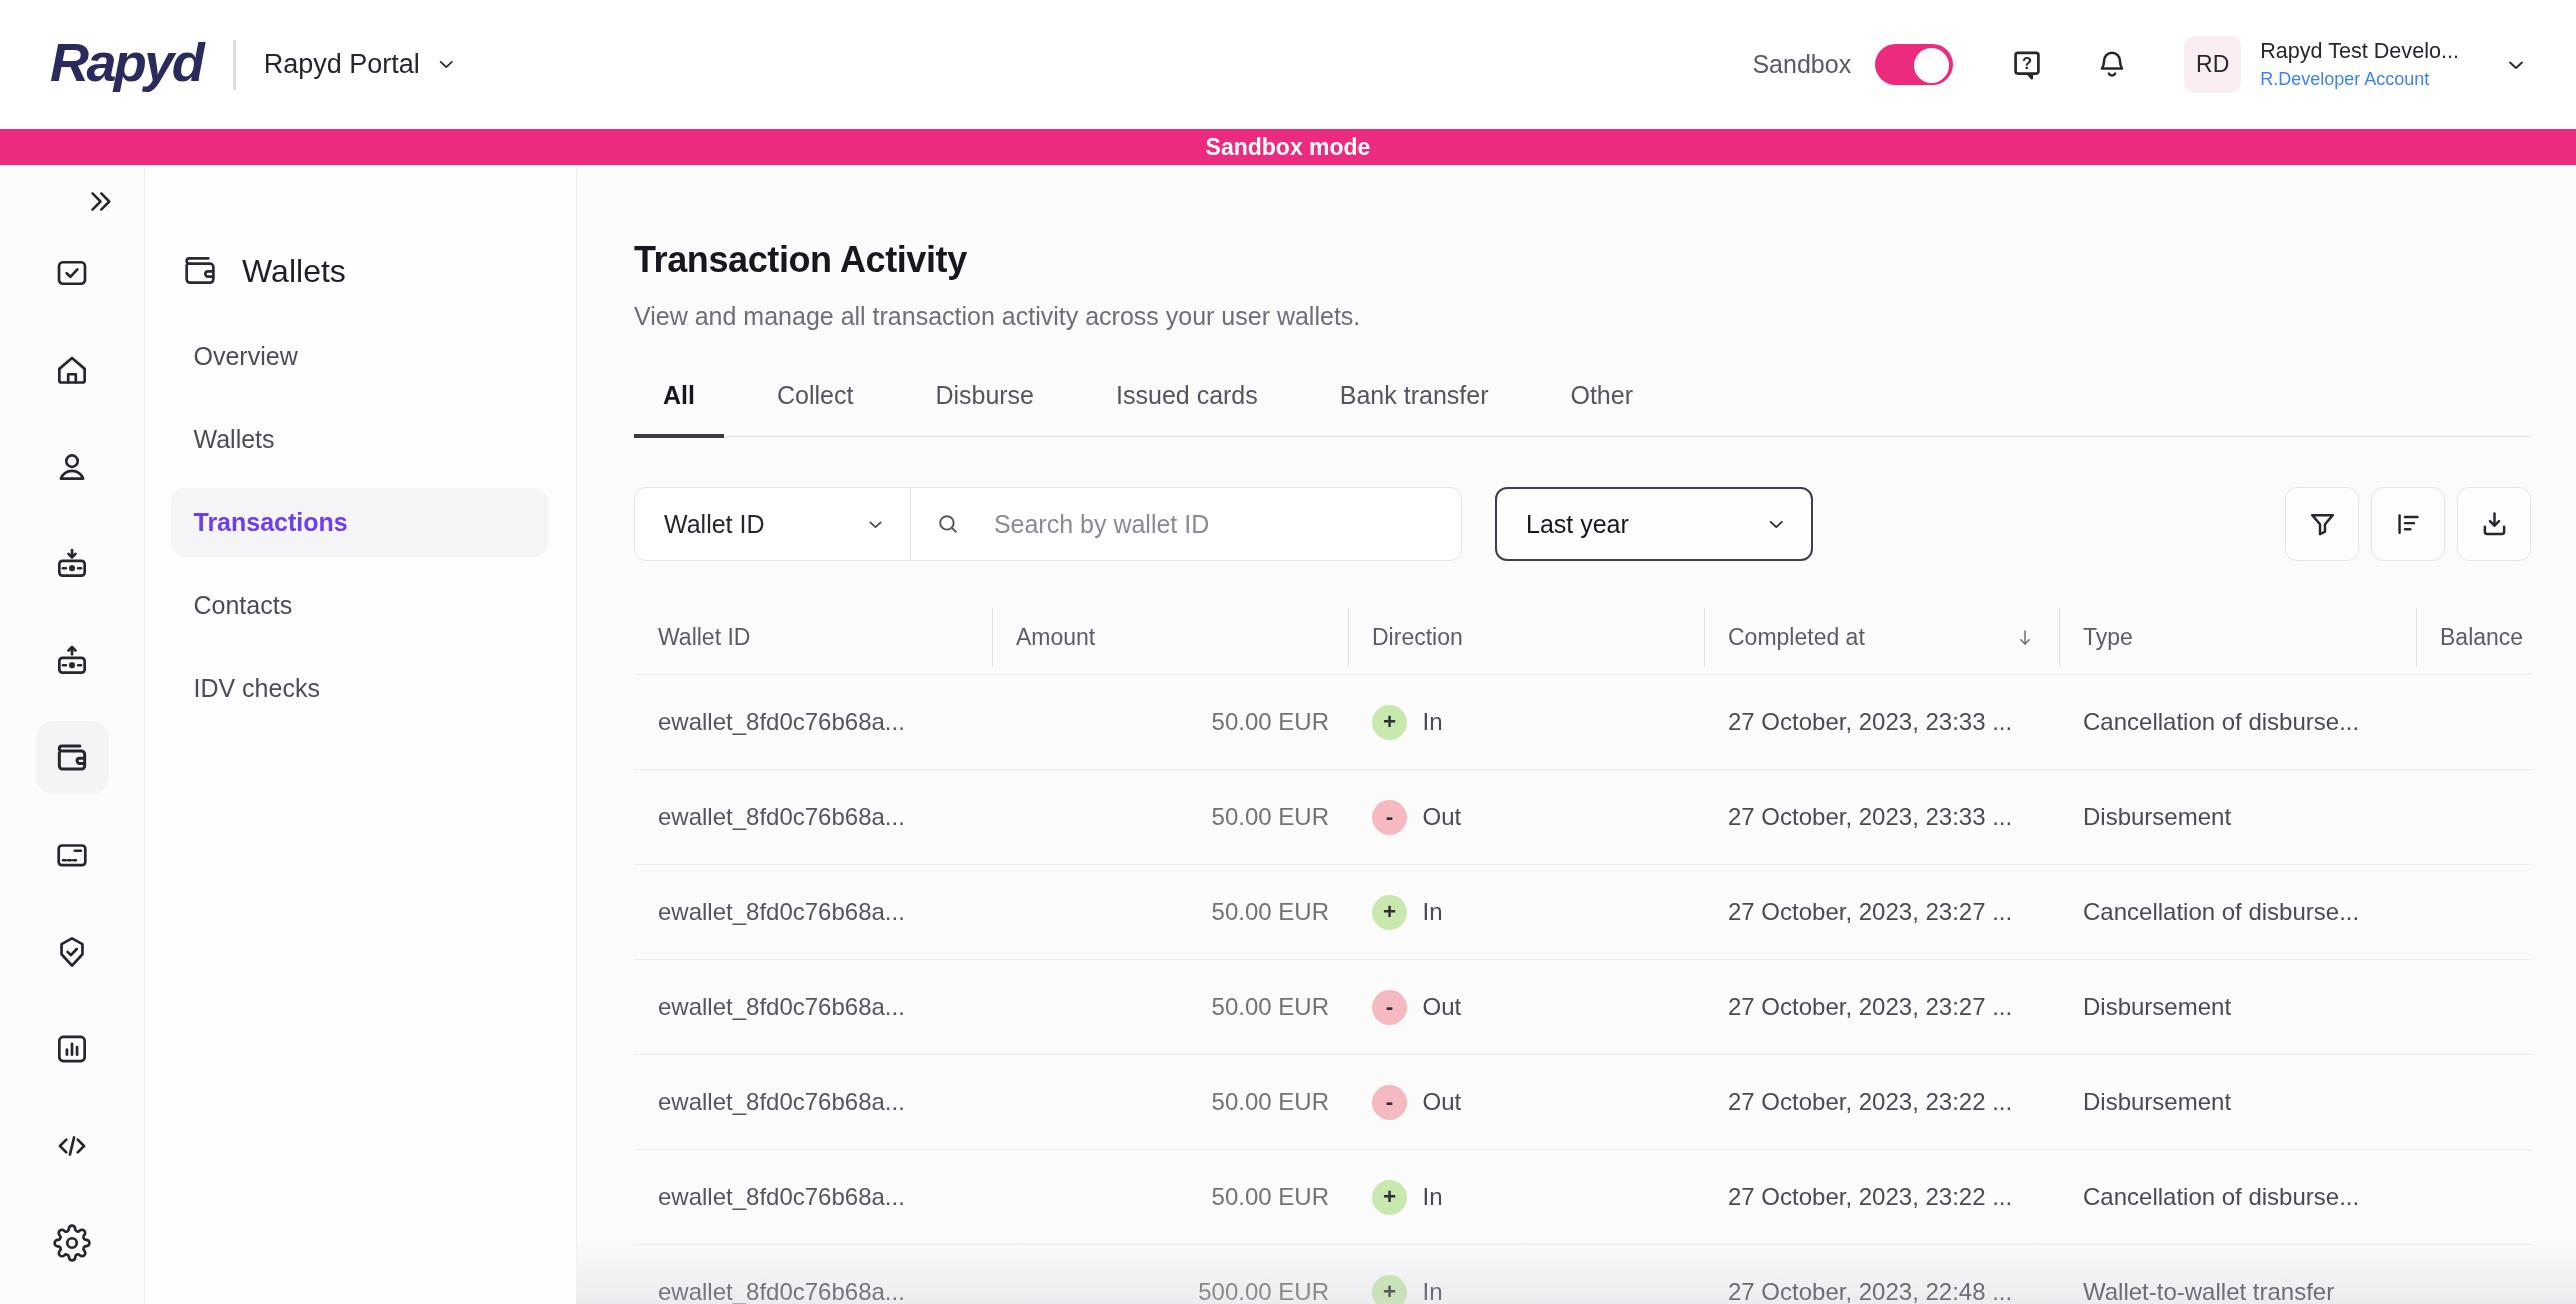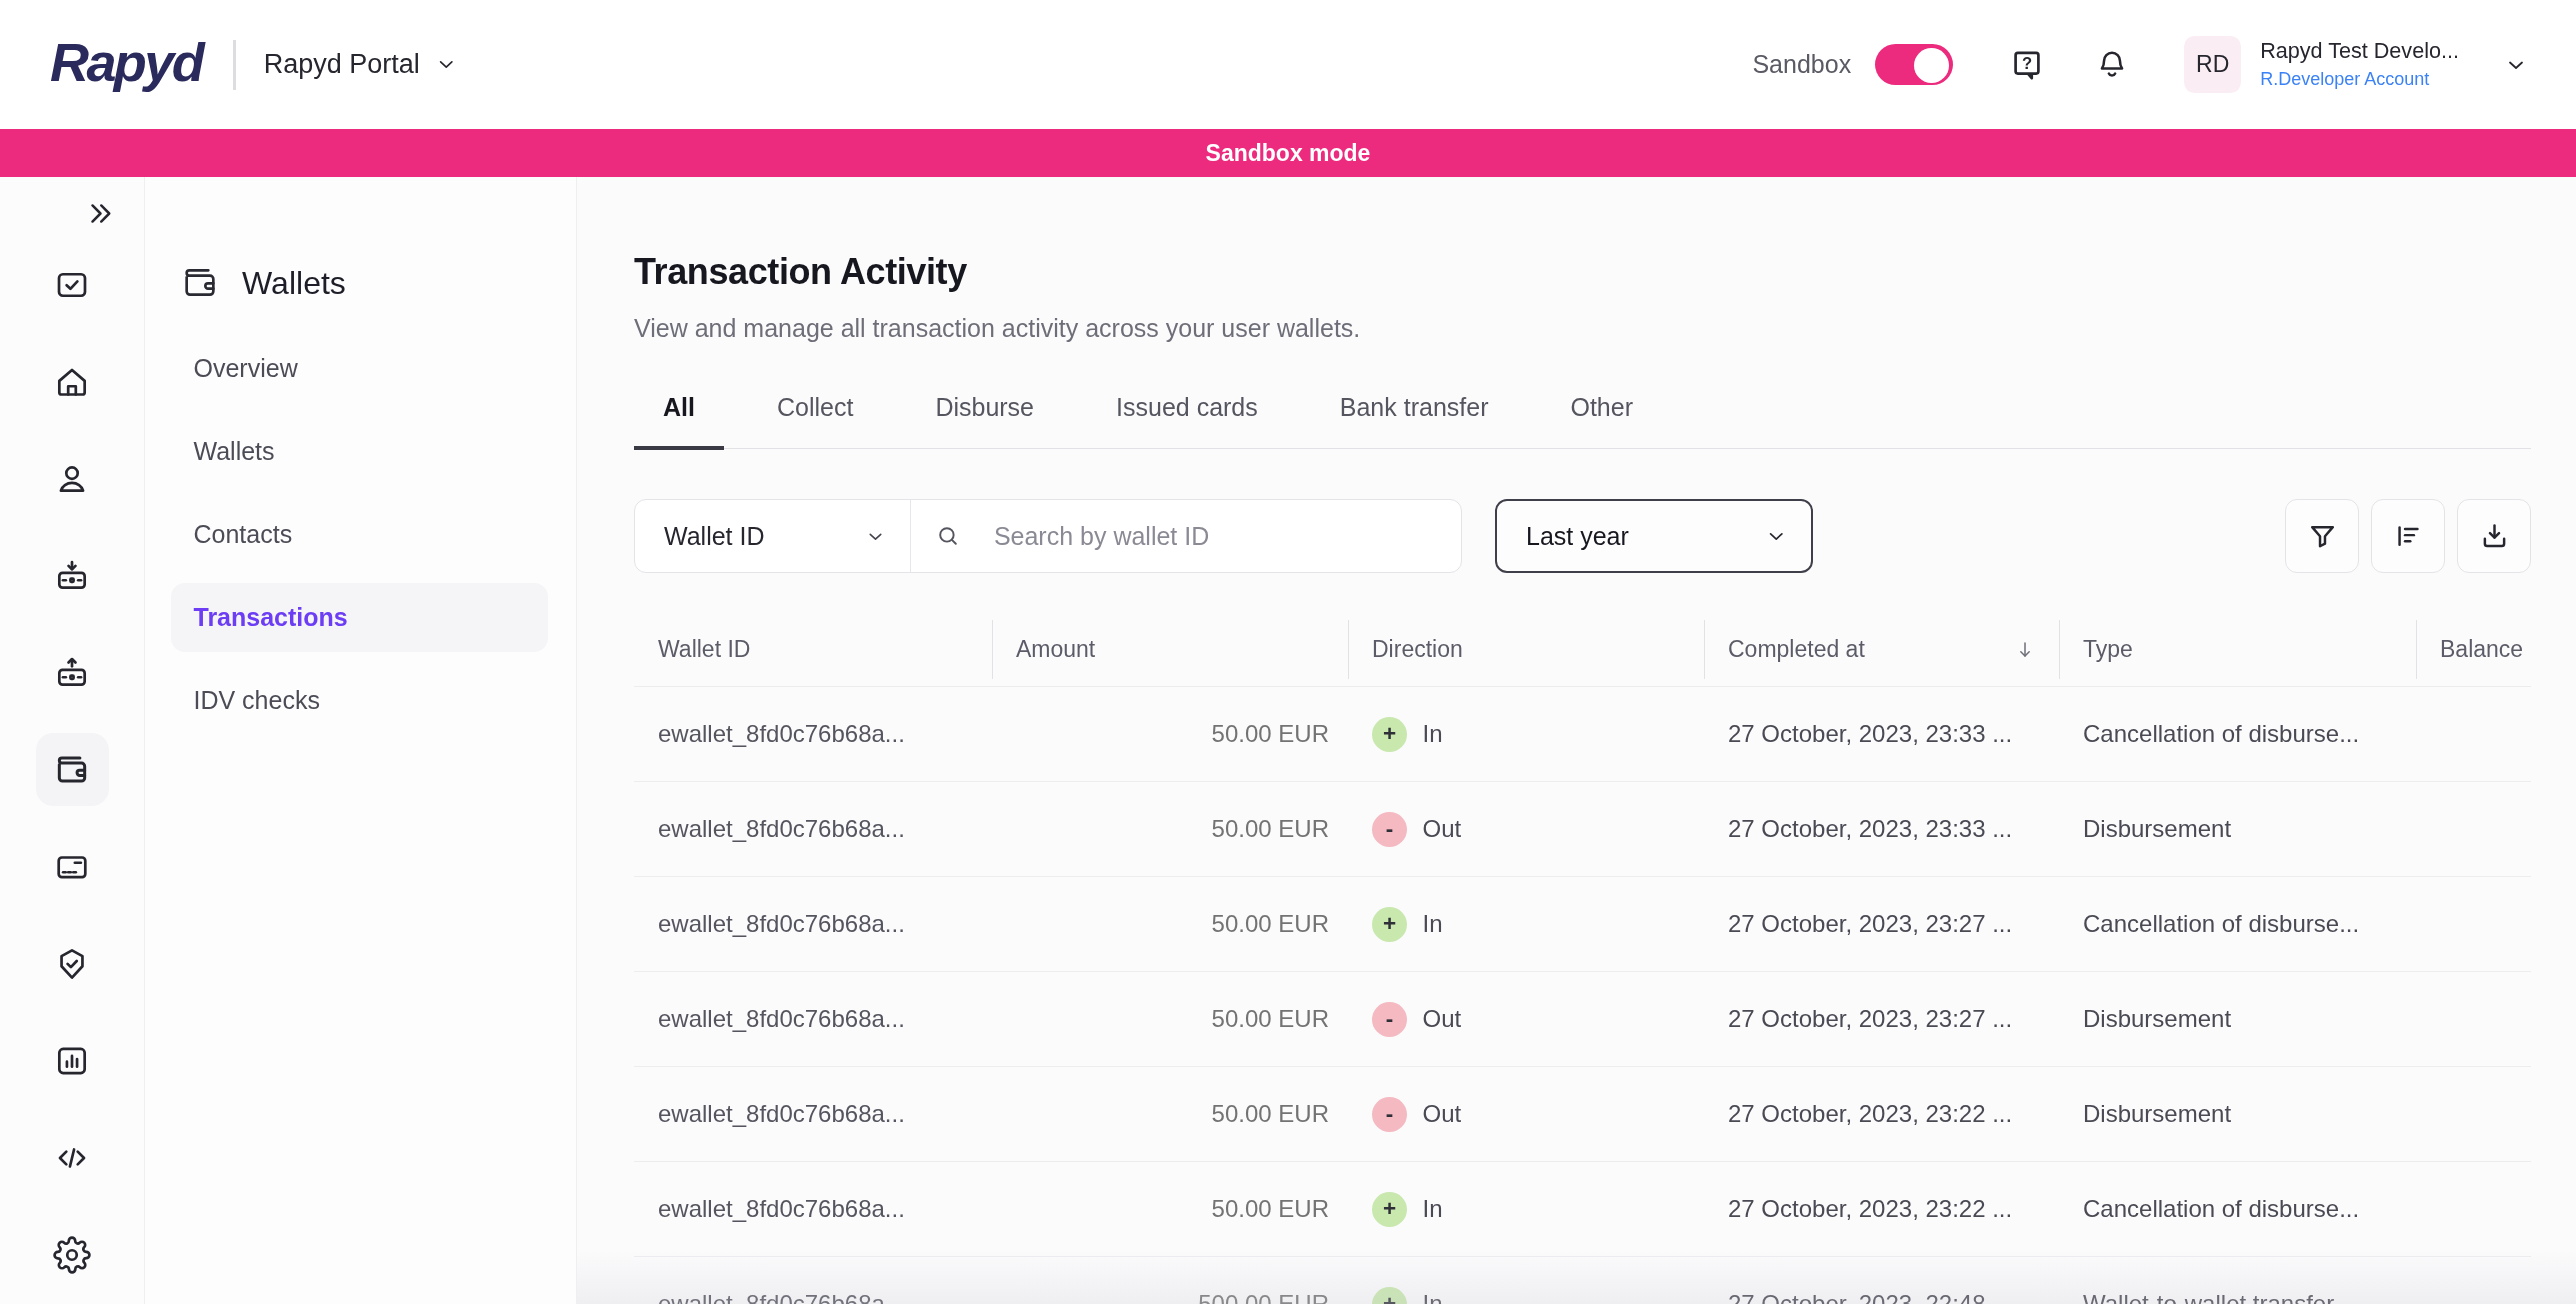--- a/index.html
+++ b/index.html
@@ -18,21 +18,21 @@
   .toggle .knob { position:absolute; top:3.5px; right:4.3px; width:35px; height:35px; border-radius:50%; background:#FFFFFF; }
   .help-btn { margin-left:55px; cursor:pointer; }
   .bell-btn { margin-left:48px; cursor:pointer; }
   .avatar { margin-left:54px; width:57px; height:57px; border-radius:10.4px; background:#FBEDF4; display:flex; align-items:center; justify-content:center; font-size:23px; color:#26262E; }
   .user-block { margin-left:19px; line-height:1.25; }
   .user-name { font-size:21.6px; color:#26262E; }
   .user-account { font-size:18px; color:#3b82f6; margin-top:3.5px; }
   .user-chevron { margin-left:45px; cursor:pointer; }
 
   
-  .banner { height:48px; color:#FFFFFF; font-size:23px; font-weight:700; display:flex; align-items:center; justify-content:center; }
+  .banner { height:36px; color:#FFFFFF; font-size:23px; font-weight:700; display:flex; align-items:center; justify-content:center; }
 
   
   .shell { display:flex; height:1151px; }
 
   .rail { width:145px; background:#FCFCFD; border-right:0.9px solid #EFEFF2; display:flex; flex-direction:column; align-items:center; padding-top:19px; flex:0 0 auto; }
   .rail-collapse { align-self:flex-end; margin:0 26px 17.3px 0; cursor:pointer; color:#26262E; }
   .rail-item { width:73px; height:73px; border-radius:17.3px; display:flex; align-items:center; justify-content:center; margin-bottom:24px; color:#5C5C66; cursor:pointer; }
   .rail-item.active { background:#F4F4F6; color:#6C3DF4; }
 
   .sidebar { width:432px; background:#FDFDFE; border-right:0.9px solid #EFEFF2; padding:86px 28px 0 26px; flex:0 0 auto; }
@@ -259,25 +259,25 @@
           </svg>
       </span>
       <span>Wallets</span>
     </div>
     <div class="sidebar-item">
         <span>Overview</span>
       </div>
     <div class="sidebar-item">
         <span>Wallets</span>
       </div>
+    <div class="sidebar-item active">
+        <span>Transactions</span>
+      </div>
     <div class="sidebar-item">
         <span>Contacts</span>
-      </div>
-    <div class="sidebar-item active">
-        <span>Transactions</span>
       </div>
     <div class="sidebar-item">
         <span>IDV checks</span>
       </div>
   </nav>
 
   <main class="main">
     <h1 class="page-title">Transaction Activity</h1>
     <div class="page-subtitle">View and manage all transaction activity across your user wallets.</div>
 

